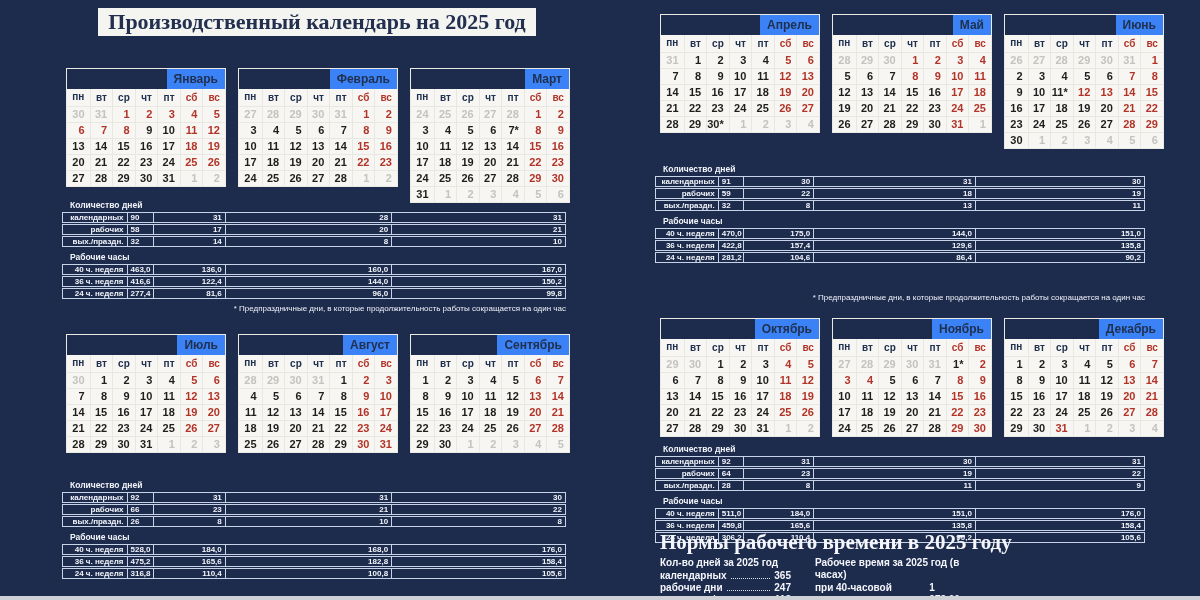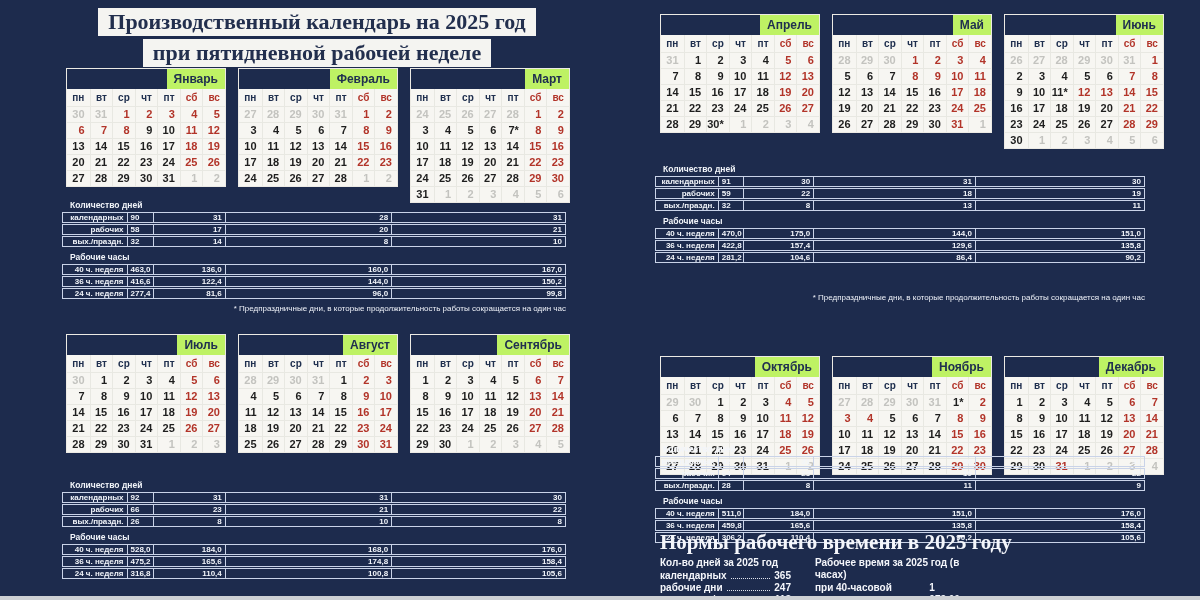--- a/index.html
+++ b/index.html
@@ -6,30 +6,30 @@
   #page{position:relative;width:1200px;height:600px;background:#1d2b4d;overflow:hidden;
         font-family:"Liberation Sans", sans-serif;}
   
   .title{position:absolute;left:62px;top:8px;width:510px;text-align:center;}
   .t-line{display:inline-block;background:#f4f4f1;color:#222f4e;
           font-family:"Liberation Serif", serif;font-weight:700;font-size:22px;
           line-height:25px;padding:1px 10px 2px;margin-bottom:3px;}
   
   .months{position:absolute;display:flex;gap:12px;align-items:flex-start;}
   .mq1{left:66px;top:68px;} .mq2{left:660px;top:14px;}
-  .mq3{left:66px;top:334px;border-radius:31px;} .mq4{left:660px;top:318px;margin-top:38px;}
+  .mq3{left:66px;top:334px;border-radius:31px;} .mq4{left:660px;top:318px;}
   .month{width:158px;border:1px solid #eceae4;background:#f7f6f2;}
   .m-head{height:20px;background:#1d2b4d;display:flex;justify-content:flex-end;}
-  .m-chip{background:#bef264;color:#20304f;font-size:12px;line-height:20px;
+  .m-chip{background:#3b82f6;color:#20304f;font-size:12px;line-height:20px;
           font-weight:600;padding:0 7px;}
   .m-week,.m-row{display:grid;grid-template-columns:repeat(7,1fr);}
   .m-week{height:17px;}
   .m-week .wd{font-size:10px;font-weight:700;color:#20304f;text-align:center;
               line-height:17px;border-left:1px solid #e8e8e2;}
-  .m-week .wd:first-child{border-left:none;}
+  .m-week .wd:first-child{border-left:none;font-family:Liberation Mono, monospace;}
   .m-row{height:15px;border-top:1px solid #e8e8e2;}
   .day{font-size:11px;font-weight:700;color:#1e1e1e;text-align:right;
        padding-right:5px;line-height:15px;border-left:1px solid #e8e8e2;}
   .day:first-child{border-left:none;}
   .red{color:#b23429 !important;}
   .out{color:#c3c3bf !important;}
   
   .stats{position:absolute;color:#f2f5fa;}
   .sq1{left:62px;top:200px;width:504px;}
   .sq2{left:655px;top:164px;width:490px;}
@@ -62,21 +62,20 @@
   
   .bottom-strip{position:absolute;left:0;bottom:0;width:1200px;height:4px;background:#cdd0d4;}
 </style>
 </head>
 <body>
 
 <div id="page">
 
   <div class="title">
     <div><span class="t-line">Производственный календарь на 2025 год</span></div>
-    <div><span class="t-line">при пятидневной рабочей неделе</span></div>
   </div>
 
   <div class="months mq1">
     <div class="month">
         <div class="m-head">
           <div class="m-chip">Январь</div>
         </div>
         <div class="m-week">
           <div class="wd">пн</div>
           <div class="wd">вт</div>
@@ -935,21 +934,21 @@
         <div class="cell c-label">40 ч. неделя</div>
         <div class="cell c-total">528,0</div>
         <div class="cell c-m1">184,0</div>
         <div class="cell c-m2">168,0</div>
         <div class="cell c-m3">176,0</div>
       </div>
       <div class="s-row">
         <div class="cell c-label">36 ч. неделя</div>
         <div class="cell c-total">475,2</div>
         <div class="cell c-m1">165,6</div>
-        <div class="cell c-m2">174,8</div>
+        <div class="cell c-m2">182,8</div>
         <div class="cell c-m3">158,4</div>
       </div>
       <div class="s-row">
         <div class="cell c-label">24 ч. неделя</div>
         <div class="cell c-total">316,8</div>
         <div class="cell c-m1">110,4</div>
         <div class="cell c-m2">100,8</div>
         <div class="cell c-m3">105,6</div>
       </div>
     </div>

